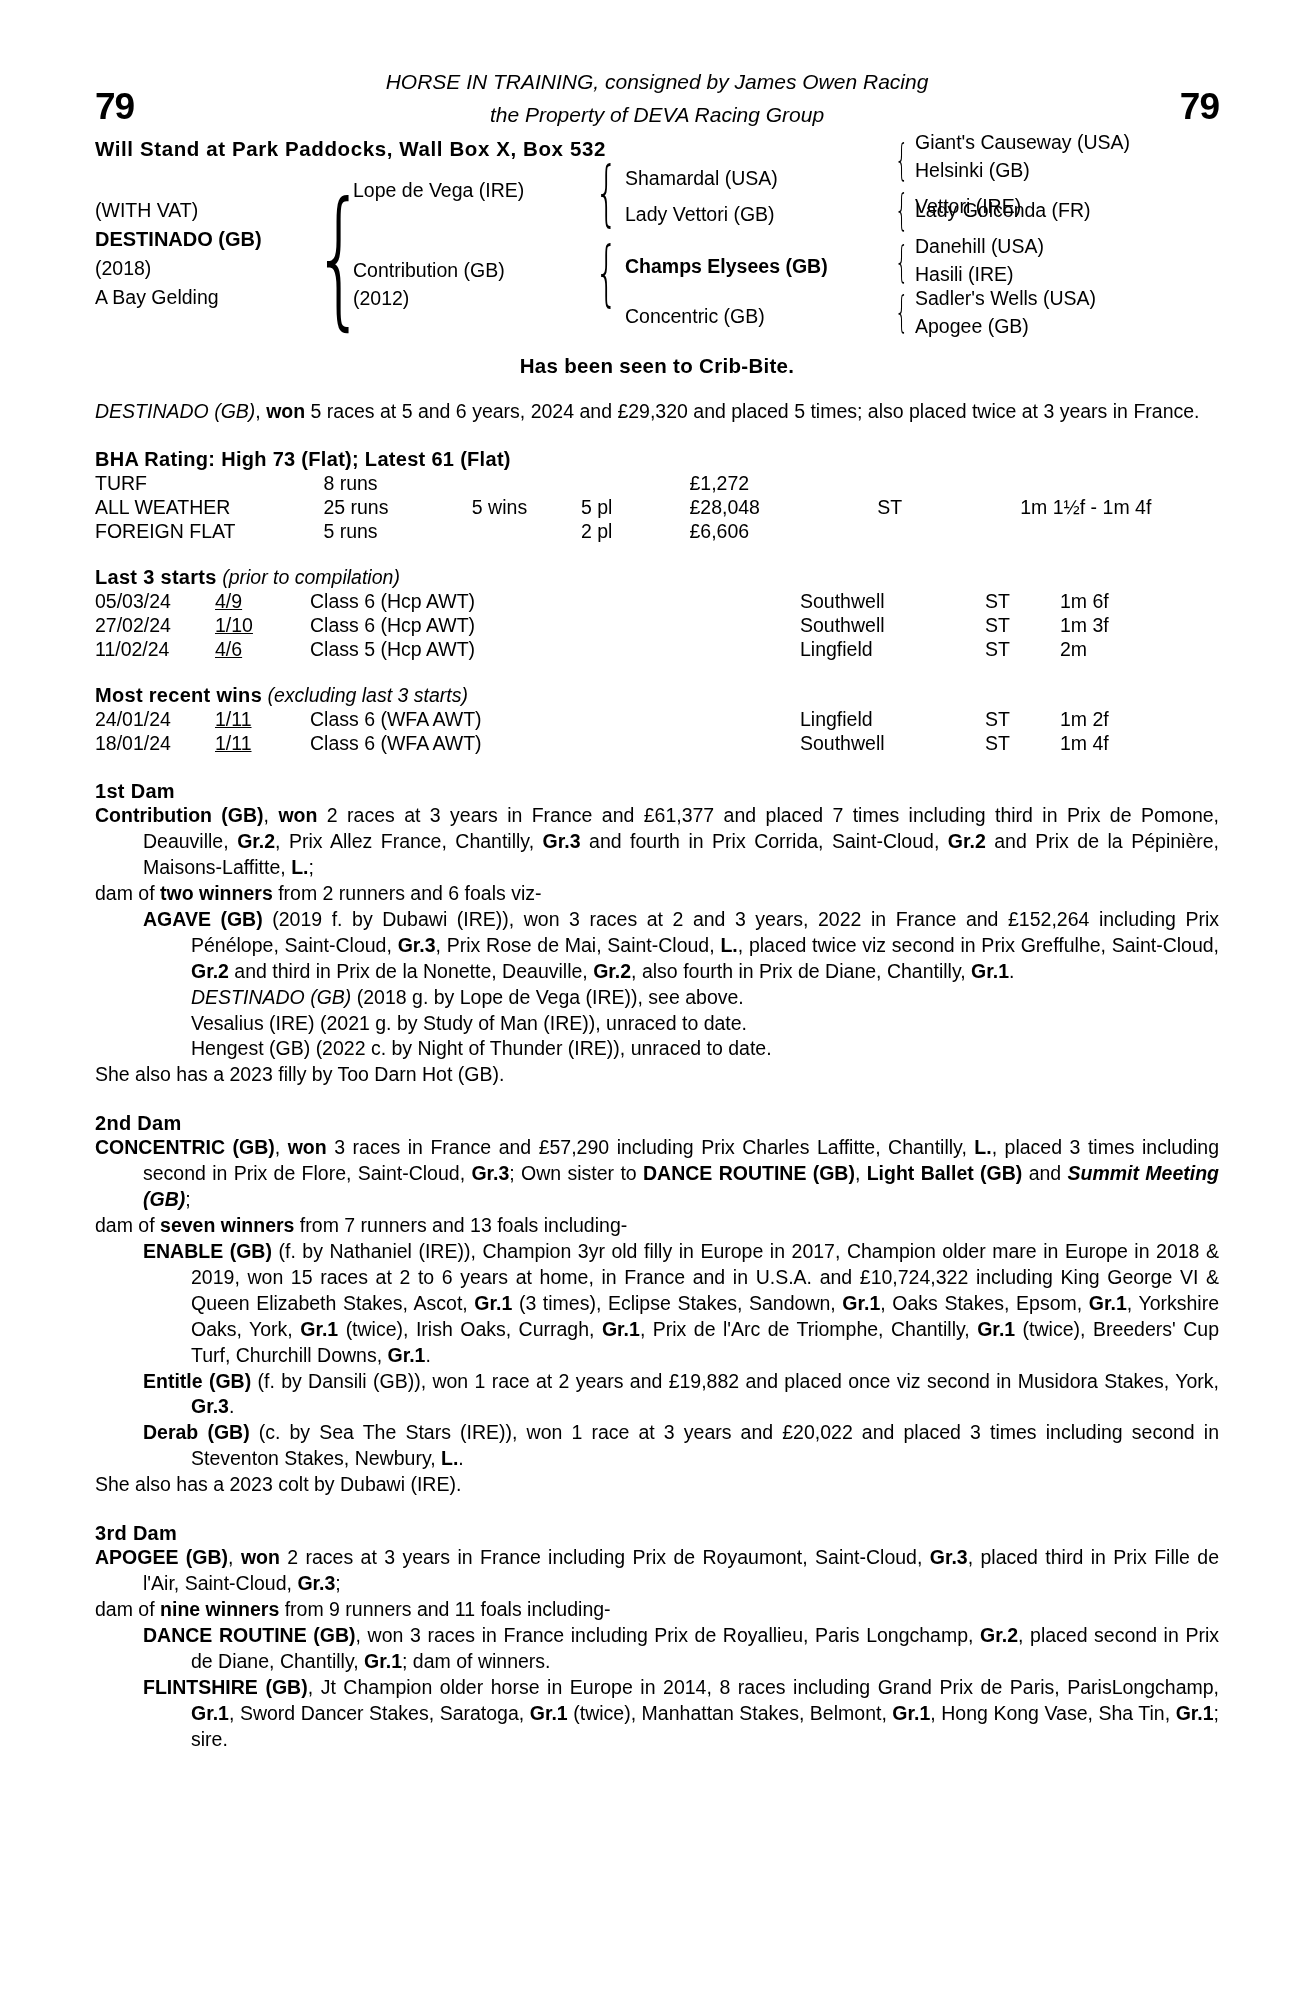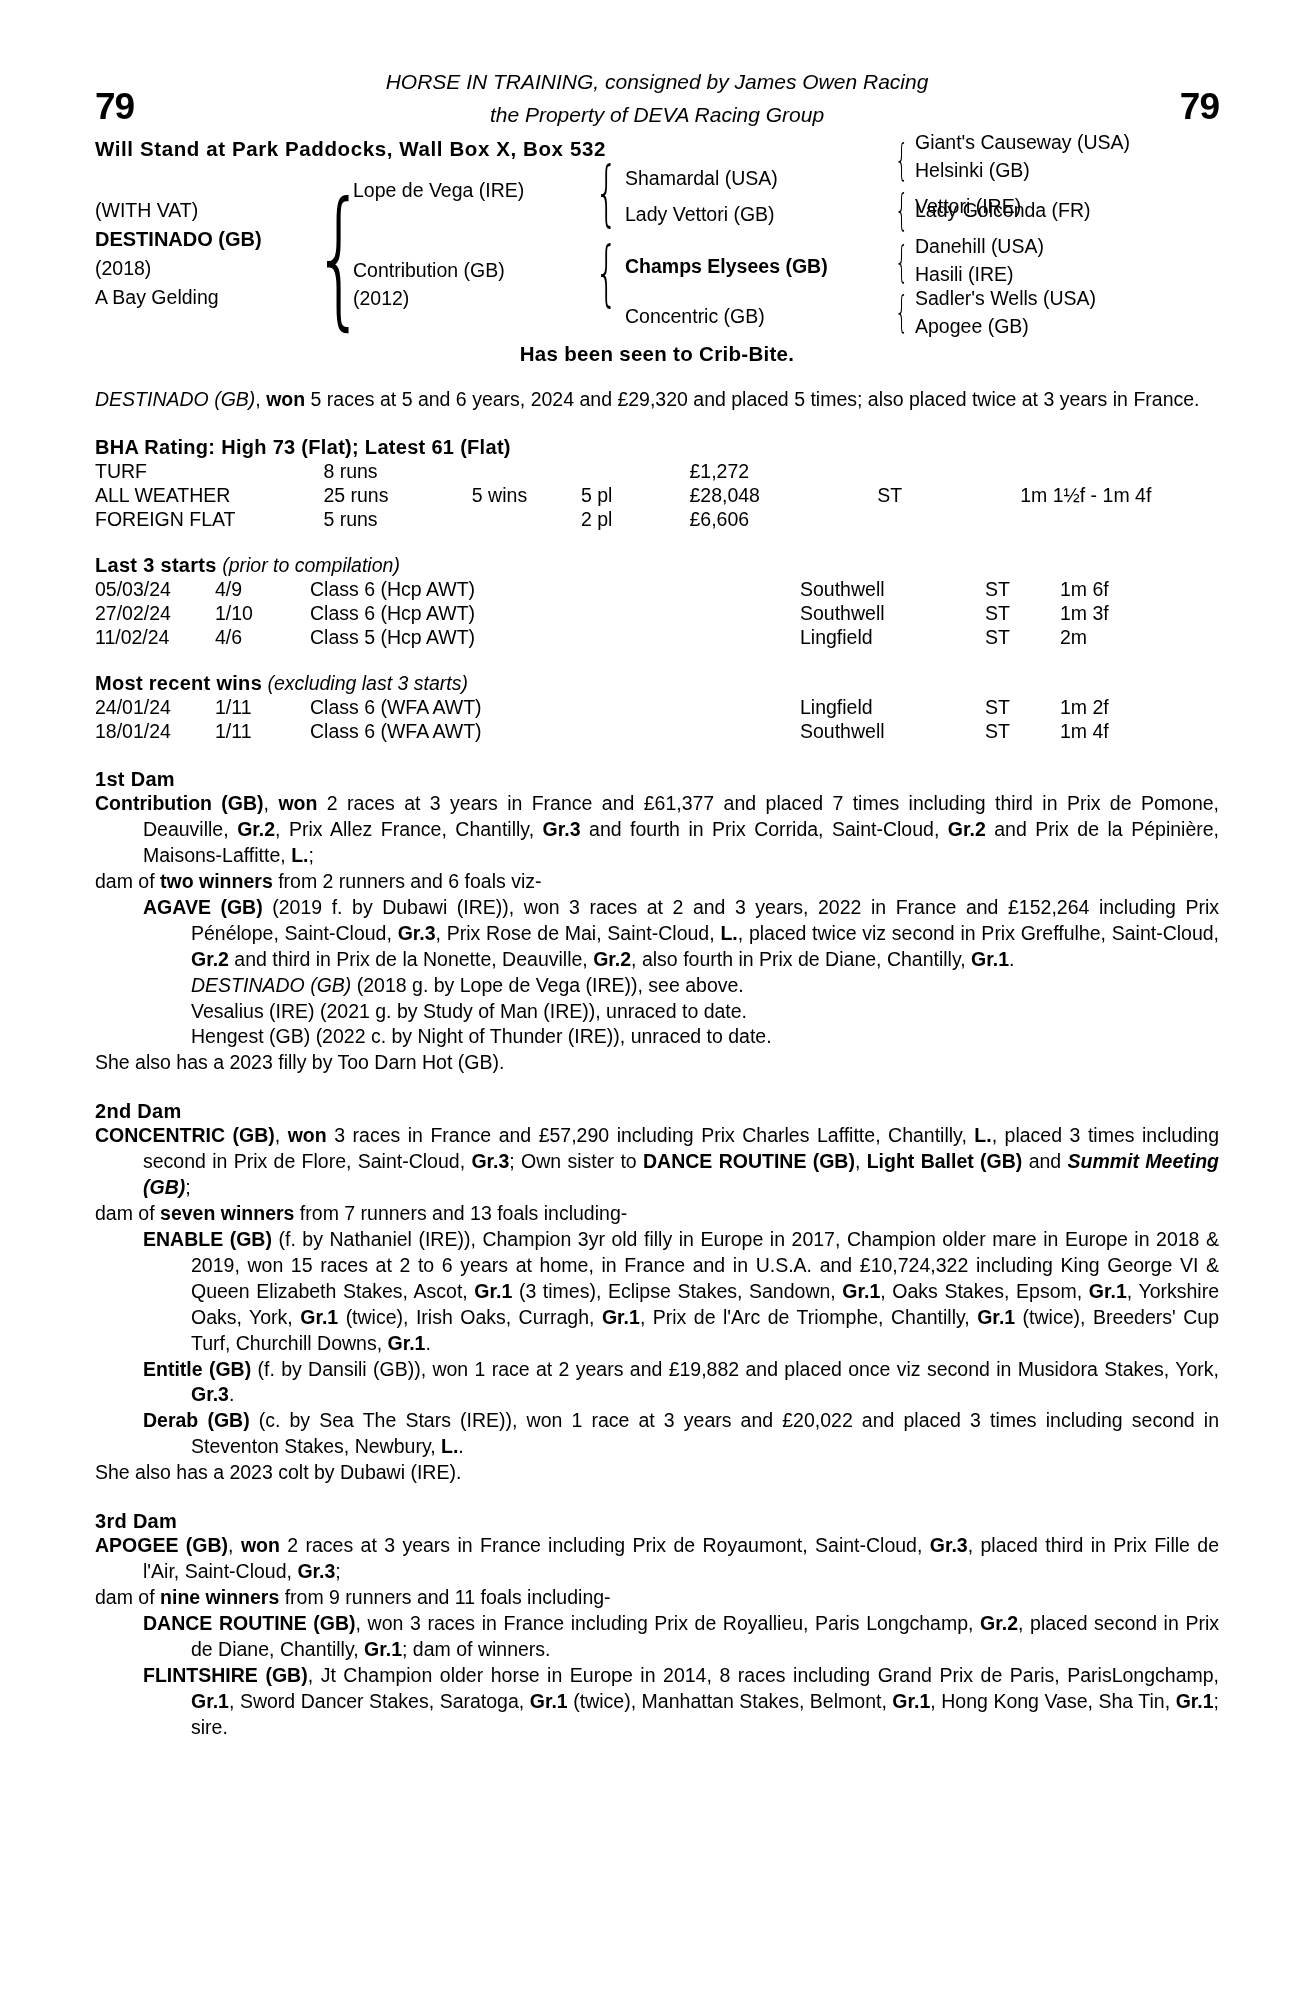--- a/index.html
+++ b/index.html
@@ -97,21 +97,21 @@
   }
   .col2 { position: absolute; left: 258px; width: 260px; }
   .col3 { position: absolute; left: 530px; width: 280px; }
   .col4 { position: absolute; left: 820px; width: 340px; }
   .ped .item { line-height: 1.5; white-space: nowrap; }
   .crib {
     text-align: center;
     font-weight: bold;
     font-size: 20.5px;
     letter-spacing: 0.3px;
-    margin-top: 4px;
+    margin-top: 16px;
   }
 
   
   .para {
     font-size: 19.5px;
     line-height: 1.34;
     text-align: justify;
     margin-top: 20px;
   }
   .indent1 { padding-left: 48px; text-indent: -48px; }
@@ -159,21 +159,21 @@
     border-collapse: collapse;
     font-size: 19.5px;
     margin-top: 1px;
   }
   table.starts td {
     padding: 0 0 1px 0;
     white-space: nowrap;
     vertical-align: top;
   }
   .s-date  { width: 120px; margin-top: 16px; }
-  .s-pos   { width: 95px; }
+  .s-pos   { width: 95px; text-decoration: underline; }
   .s-class { width: 490px; }
   .s-course{ width: 185px; }
   .s-going { width: 75px; }
   .s-dist  { width: 120px; }
 
   .dam-head {
     font-weight: bold;
     font-size: 20px;
     margin-top: 24px;
     letter-spacing: 0.3px;

